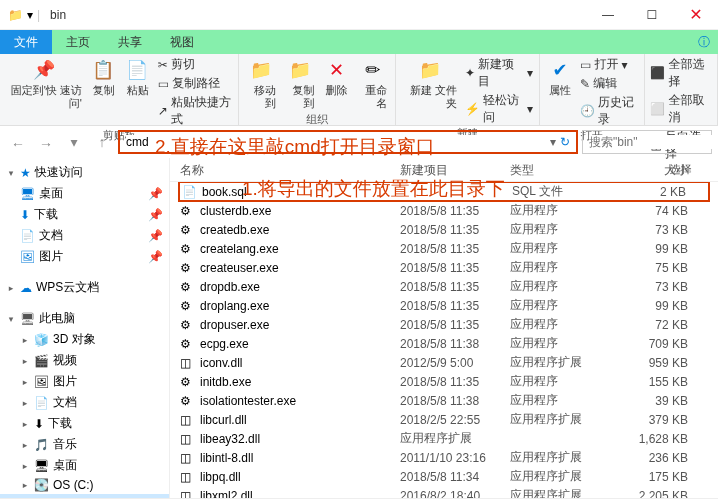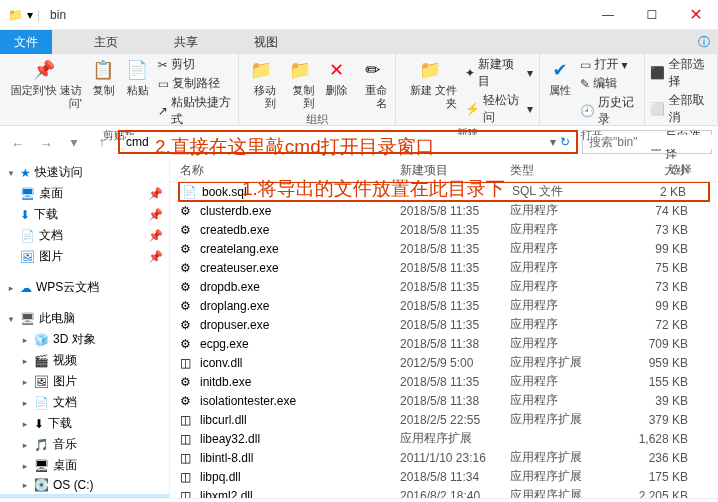--- a/index.html
+++ b/index.html
@@ -5,21 +5,21 @@
 * { margin: 0; padding: 0; box-sizing: border-box; font-family: "Microsoft YaHei", "Segoe UI", sans-serif; font-size: 12px; }
 body { width: 718px; height: 502px; background: #fff; overflow: hidden; position: relative; }
 
 .titlebar { height: 30px; display: flex; align-items: center; border-bottom: 1px solid #eee; background: #fff; }
 .titlebar .icons { display: flex; gap: 4px; padding: 0 8px; align-items: center; }
 .titlebar .title-text { padding-left: 6px; color: #333; }
 .titlebar .win-controls { margin-left: auto; display: flex; }
 .titlebar .win-controls span { width: 44px; height: 30px; display: flex; align-items: center; justify-content: center; color: #333; }
 .titlebar .win-controls .close { color: #e81123; font-size: 16px; }
 
-.menutabs { height: 24px; display: flex; background: #e5e5e5; gap: 28px; }
+.menutabs { height: 24px; display: flex; background: #86efac; }
 .menutabs .tab { padding: 4px 14px; color: #333; }
 .menutabs .tab.active { background: #1c90e6; color: #fff; }
 .menutabs .help { margin-left: auto; padding: 4px 8px; color: #0078d7; }
 
 .ribbon { height: 72px; background: #f5f6f7; border-bottom: 1px solid #e0e0e0; display: flex; }
 .ribbon-group { border-right: 1px solid #e0e0e0; padding: 2px 6px 0; display: flex; flex-direction: column; }
 .ribbon-group .items { display: flex; gap: 6px; flex: 1; align-items: flex-start; }
 .ribbon-group .label { text-align: center; font-size: 11px; color: #555; padding-bottom: 2px; }
 .ribbon-btn { display: flex; flex-direction: column; align-items: center; gap: 2px; padding: 2px 2px; }
 .ribbon-btn .ico { width: 24px; height: 24px; display: flex; align-items: center; justify-content: center; font-size: 18px; }

